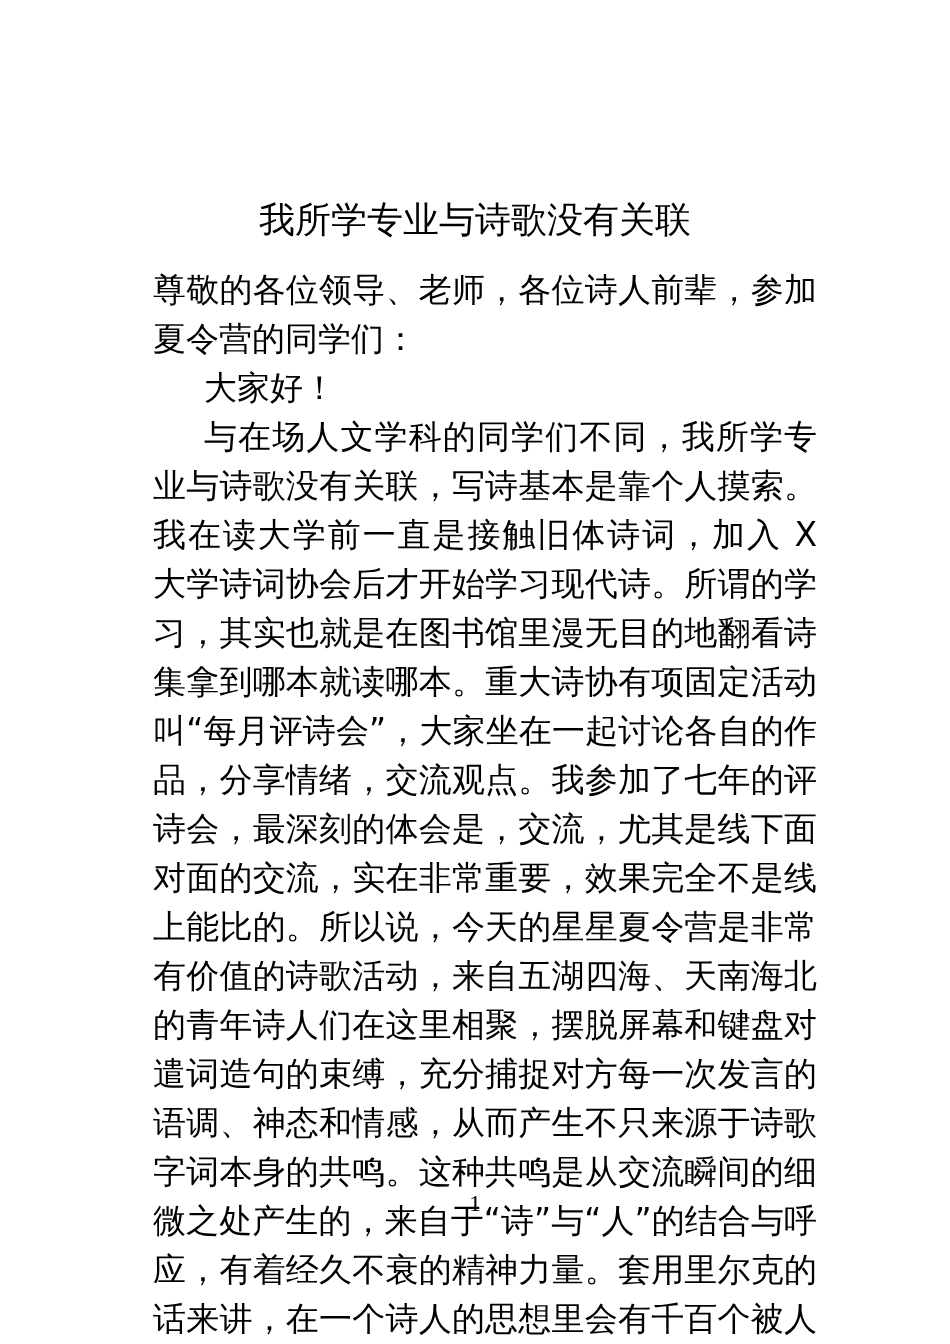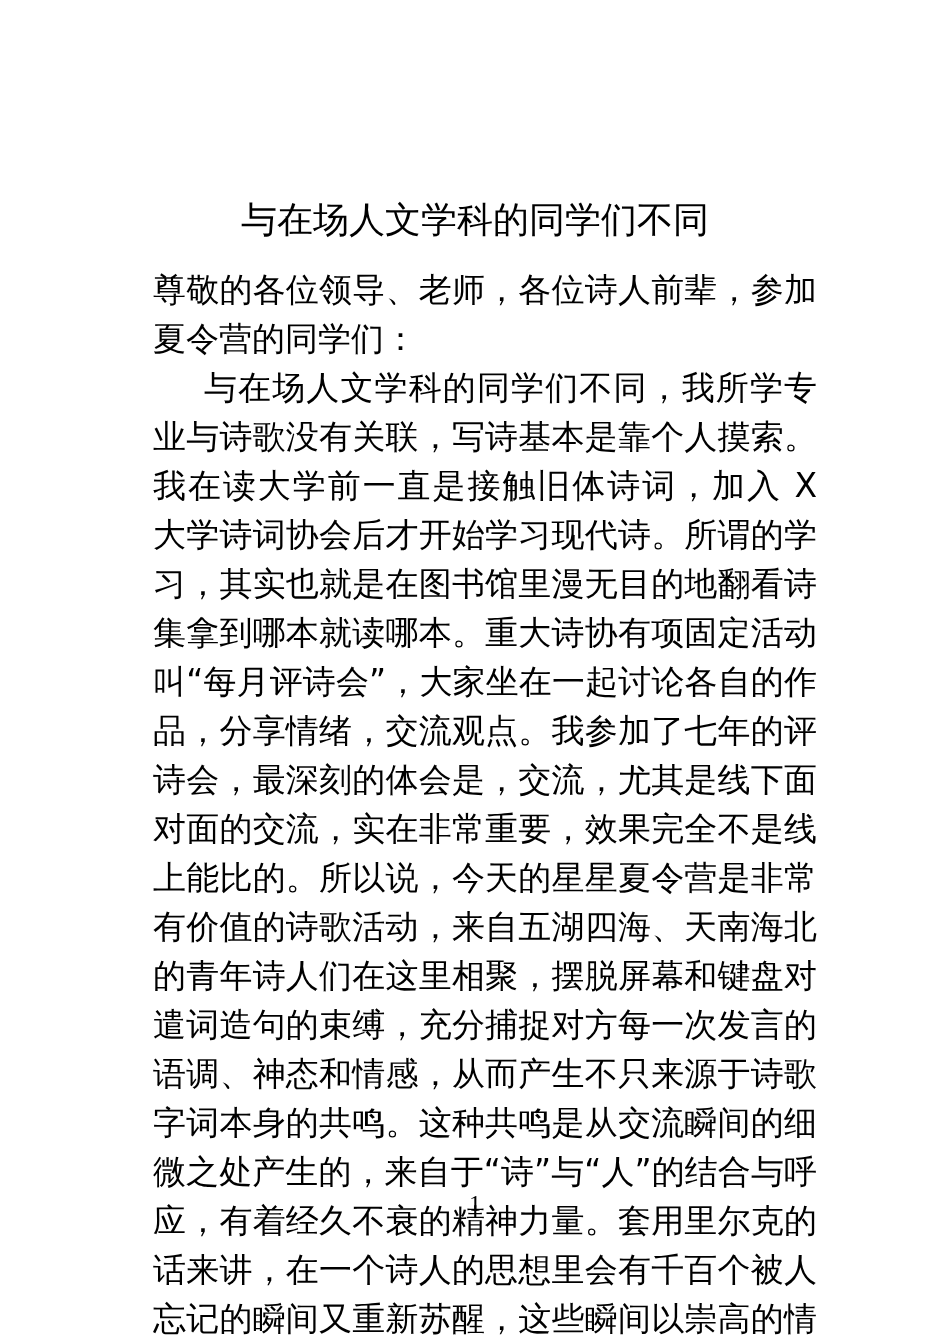--- a/index.html
+++ b/index.html
@@ -59,21 +59,22 @@
       text-align: center;
       font-family: "Liberation Serif", "DejaVu Serif", serif;
       font-size: 24px;
       line-height: 30px;
     }
   </style>
 </head>
 <body>
 
 <div class="page">
-  <h1 class="title">与在场人文学科的同学们不同</h1>
+  <h1 class="title">我所学专业与诗歌没有关联</h1>
 
   <div class="body-text">
     <p>尊敬的各位领导、老师，各位诗人前辈，参加夏令营的同学们：</p>
+    <p class="indent">大家好！</p>
     <p class="indent">与在场人文学科的同学们不同，我所学专业与诗歌没有关联，写诗基本是靠个人摸索。我在读大学前一直是接触旧体诗词，加入 X 大学诗词协会后才开始学习现代诗。所谓的学习，其实也就是在图书馆里漫无目的地翻看诗集拿到哪本就读哪本。重大诗协有项固定活动叫“每月评诗会”，大家坐在一起讨论各自的作品，分享情绪，交流观点。我参加了七年的评诗会，最深刻的体会是，交流，尤其是线下面对面的交流，实在非常重要，效果完全不是线上能比的。所以说，今天的星星夏令营是非常有价值的诗歌活动，来自五湖四海、天南海北的青年诗人们在这里相聚，摆脱屏幕和键盘对遣词造句的束缚，充分捕捉对方每一次发言的语调、神态和情感，从而产生不只来源于诗歌字词本身的共鸣。这种共鸣是从交流瞬间的细微之处产生的，来自于“诗”与“人”的结合与呼应，有着经久不衰的精神力量。套用里尔克的话来讲，在一个诗人的思想里会有千百个被人忘记的瞬间又重新苏醒，这些瞬间以崇高的情绪充实着这个思想，而这次诗歌交流活动中无数的瞬间，都是在为在场每一位青年诗人未来的诗歌道路预备下深厚的力量。</p>
   </div>
 
   <div class="page-number">1</div>
 </div>
 
 </body></html>

